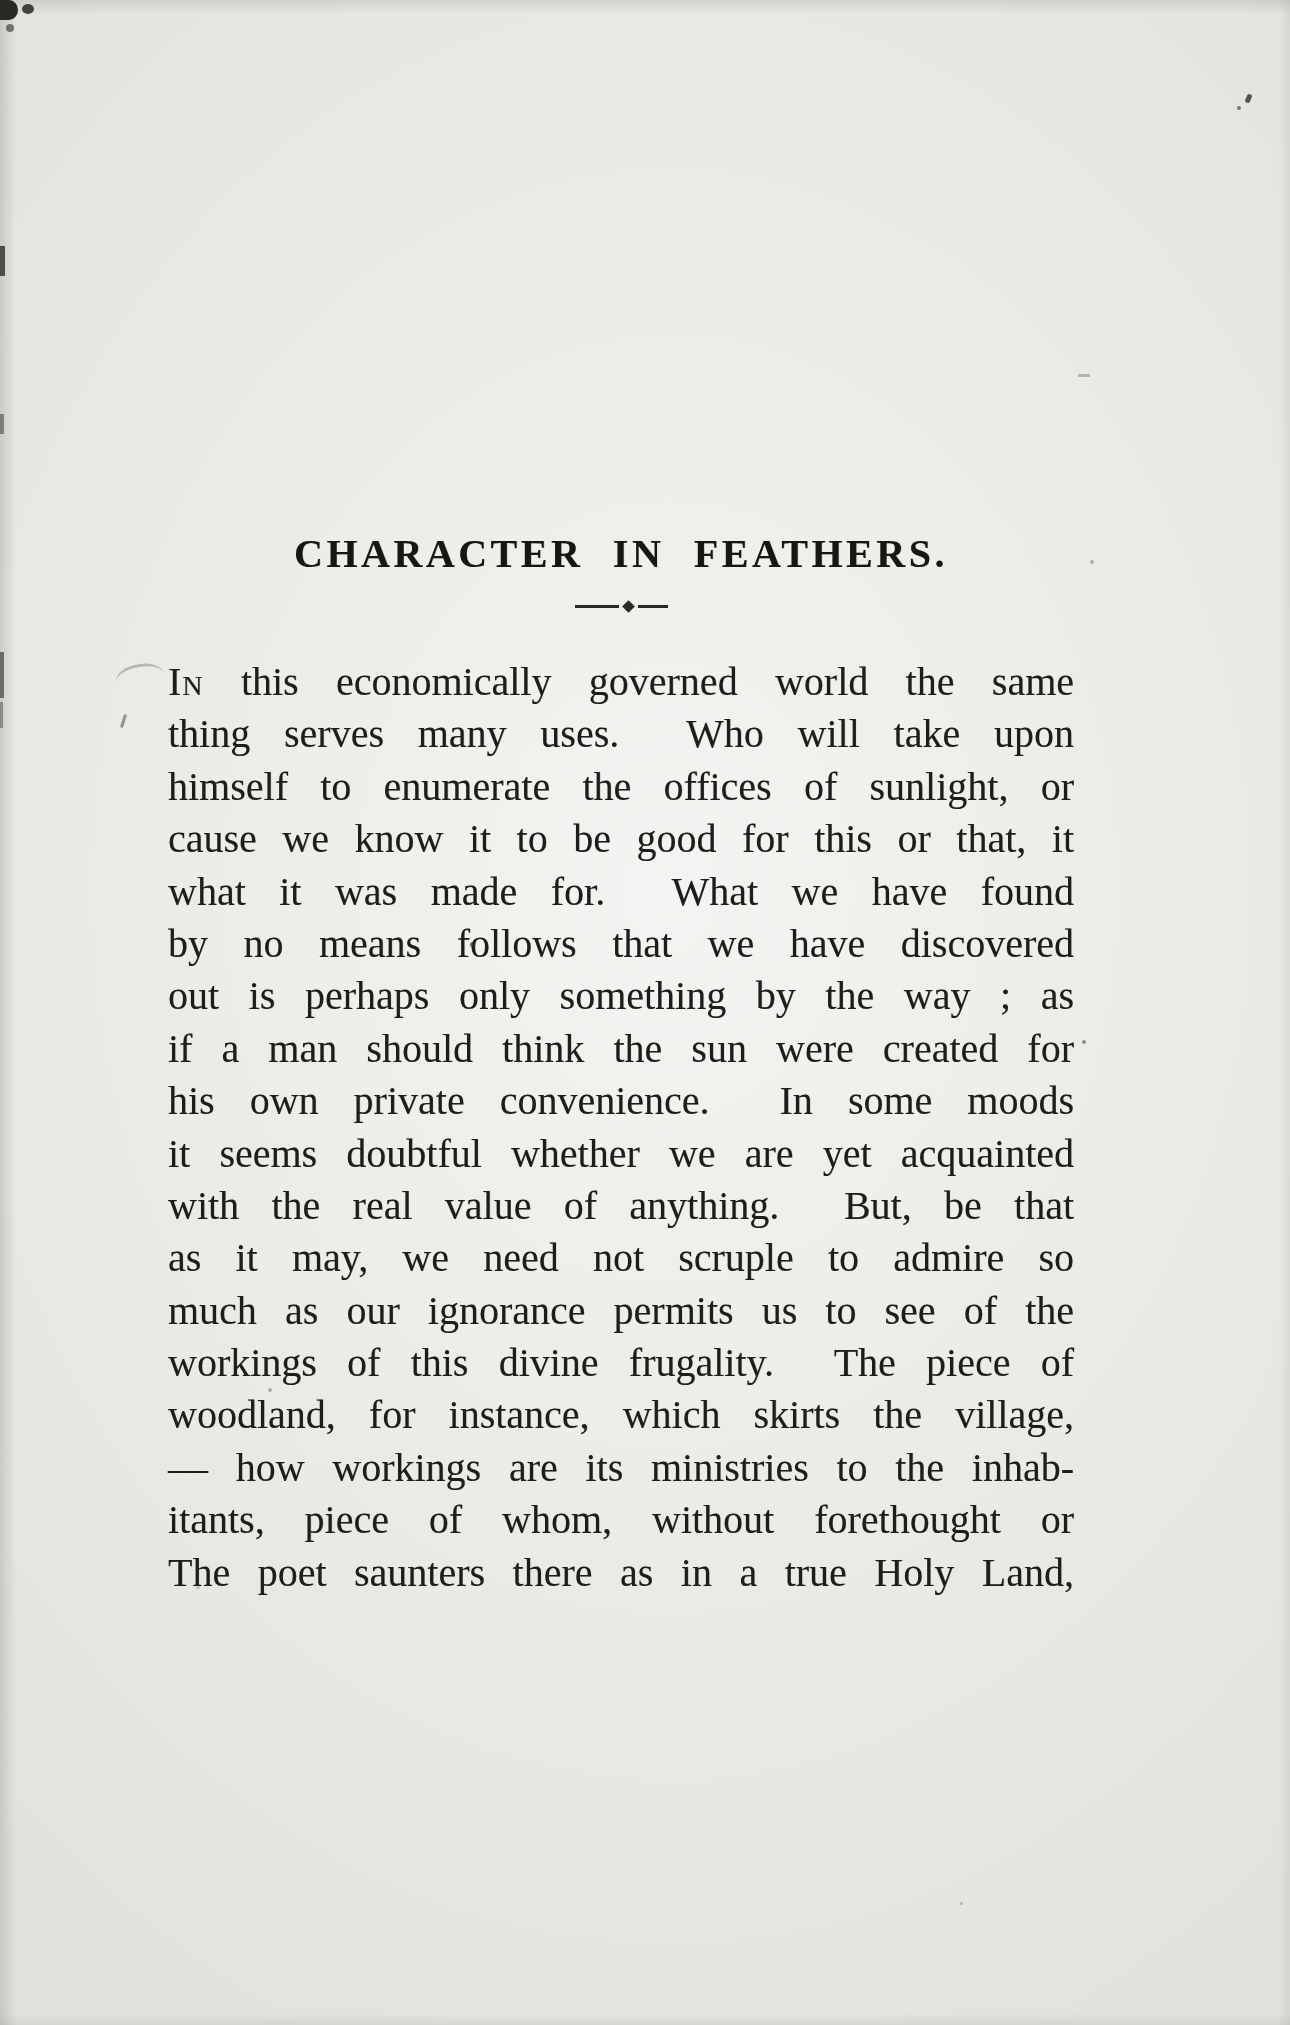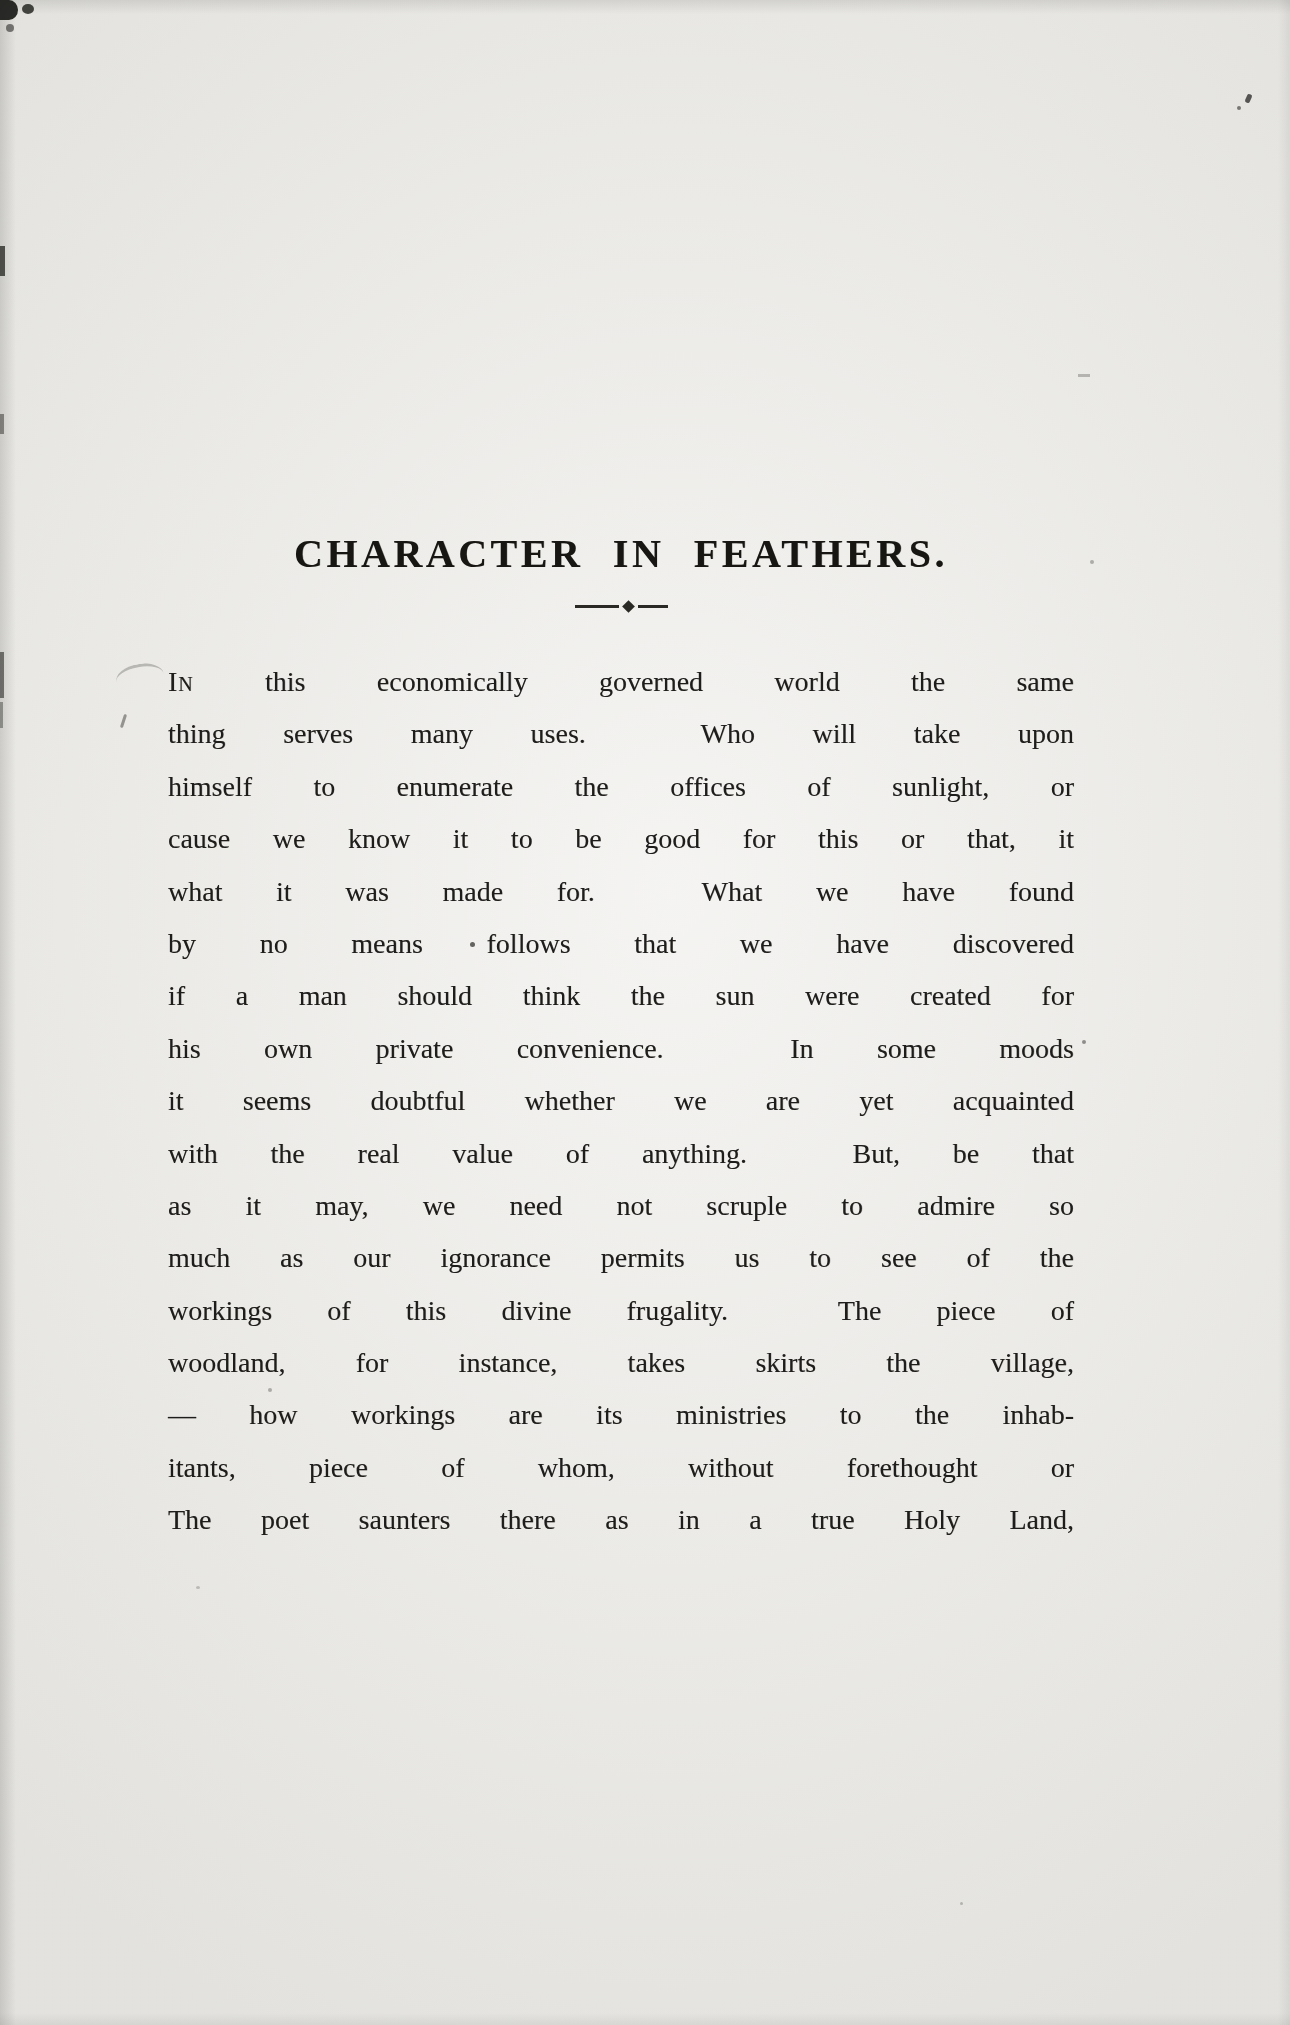--- a/index.html
+++ b/index.html
@@ -36,21 +36,21 @@
   }
   .divider .rule{display:inline-block;height:3px;background:#2a2925;}
   .divider .rule.left{width:44px;}
   .divider .rule.right{width:30px;}
   .divider .diamond{
     display:inline-block;width:9px;height:9px;background:#2a2925;
     transform:rotate(45deg);margin:0 5px;
   }
   .body-text{
     position:absolute;top:656px;left:168px;width:906px;
-    font-size:28px;
+    font-size:40px;
     text-shadow:0.35px 0.35px 0.55px rgba(25,25,20,0.32);
   }
   .body-line{
     height:52.4px;line-height:52.4px;
     text-align:justify;text-align-last:justify;
     word-spacing:2px;white-space:normal;
   }
   .lead-caps{font-variant:small-caps;letter-spacing:1px;}
   
   .art{position:absolute;pointer-events:none;background:#1a1a18;}
@@ -90,28 +90,29 @@
     <span class="rule right"></span>
   </div>
 
   <div class="body-text">
       <div class="body-line"><span class="lead-caps">In</span>&nbsp;this economically governed world the same</div>
       <div class="body-line">thing serves many uses.&nbsp; Who will take upon</div>
       <div class="body-line">himself to enumerate the offices of sunlight, or</div>
       <div class="body-line">cause we know it to be good for this or that, it</div>
       <div class="body-line">what it was made for.&nbsp; What we have found</div>
       <div class="body-line">by no means follows that we have discovered</div>
+      <div class="body-line">out is perhaps only something by the way ; as</div>
       <div class="body-line">if a man should think the sun were created for</div>
       <div class="body-line">his own private convenience.&nbsp; In some moods</div>
       <div class="body-line">it seems doubtful whether we are yet acquainted</div>
       <div class="body-line">with the real value of anything.&nbsp; But, be that</div>
       <div class="body-line">as it may, we need not scruple to admire so</div>
       <div class="body-line">much as our ignorance permits us to see of the</div>
       <div class="body-line">workings of this divine frugality.&nbsp; The piece of</div>
-      <div class="body-line">woodland, for instance, takes skirts the village,</div>
+      <div class="body-line">woodland, for instance, which skirts the village,</div>
       <div class="body-line">— how workings are its ministries to the inhab-</div>
       <div class="body-line">itants, piece of whom, without forethought or</div>
       <div class="body-line">The poet saunters there as in a true Holy Land,</div>
     </div>
 
   <div class="art a-corner1"></div>
   <div class="art a-corner2"></div>
   <div class="art a-corner3"></div>
   <div class="art a-rmark1"></div>
   <div class="art a-rmark2"></div>

